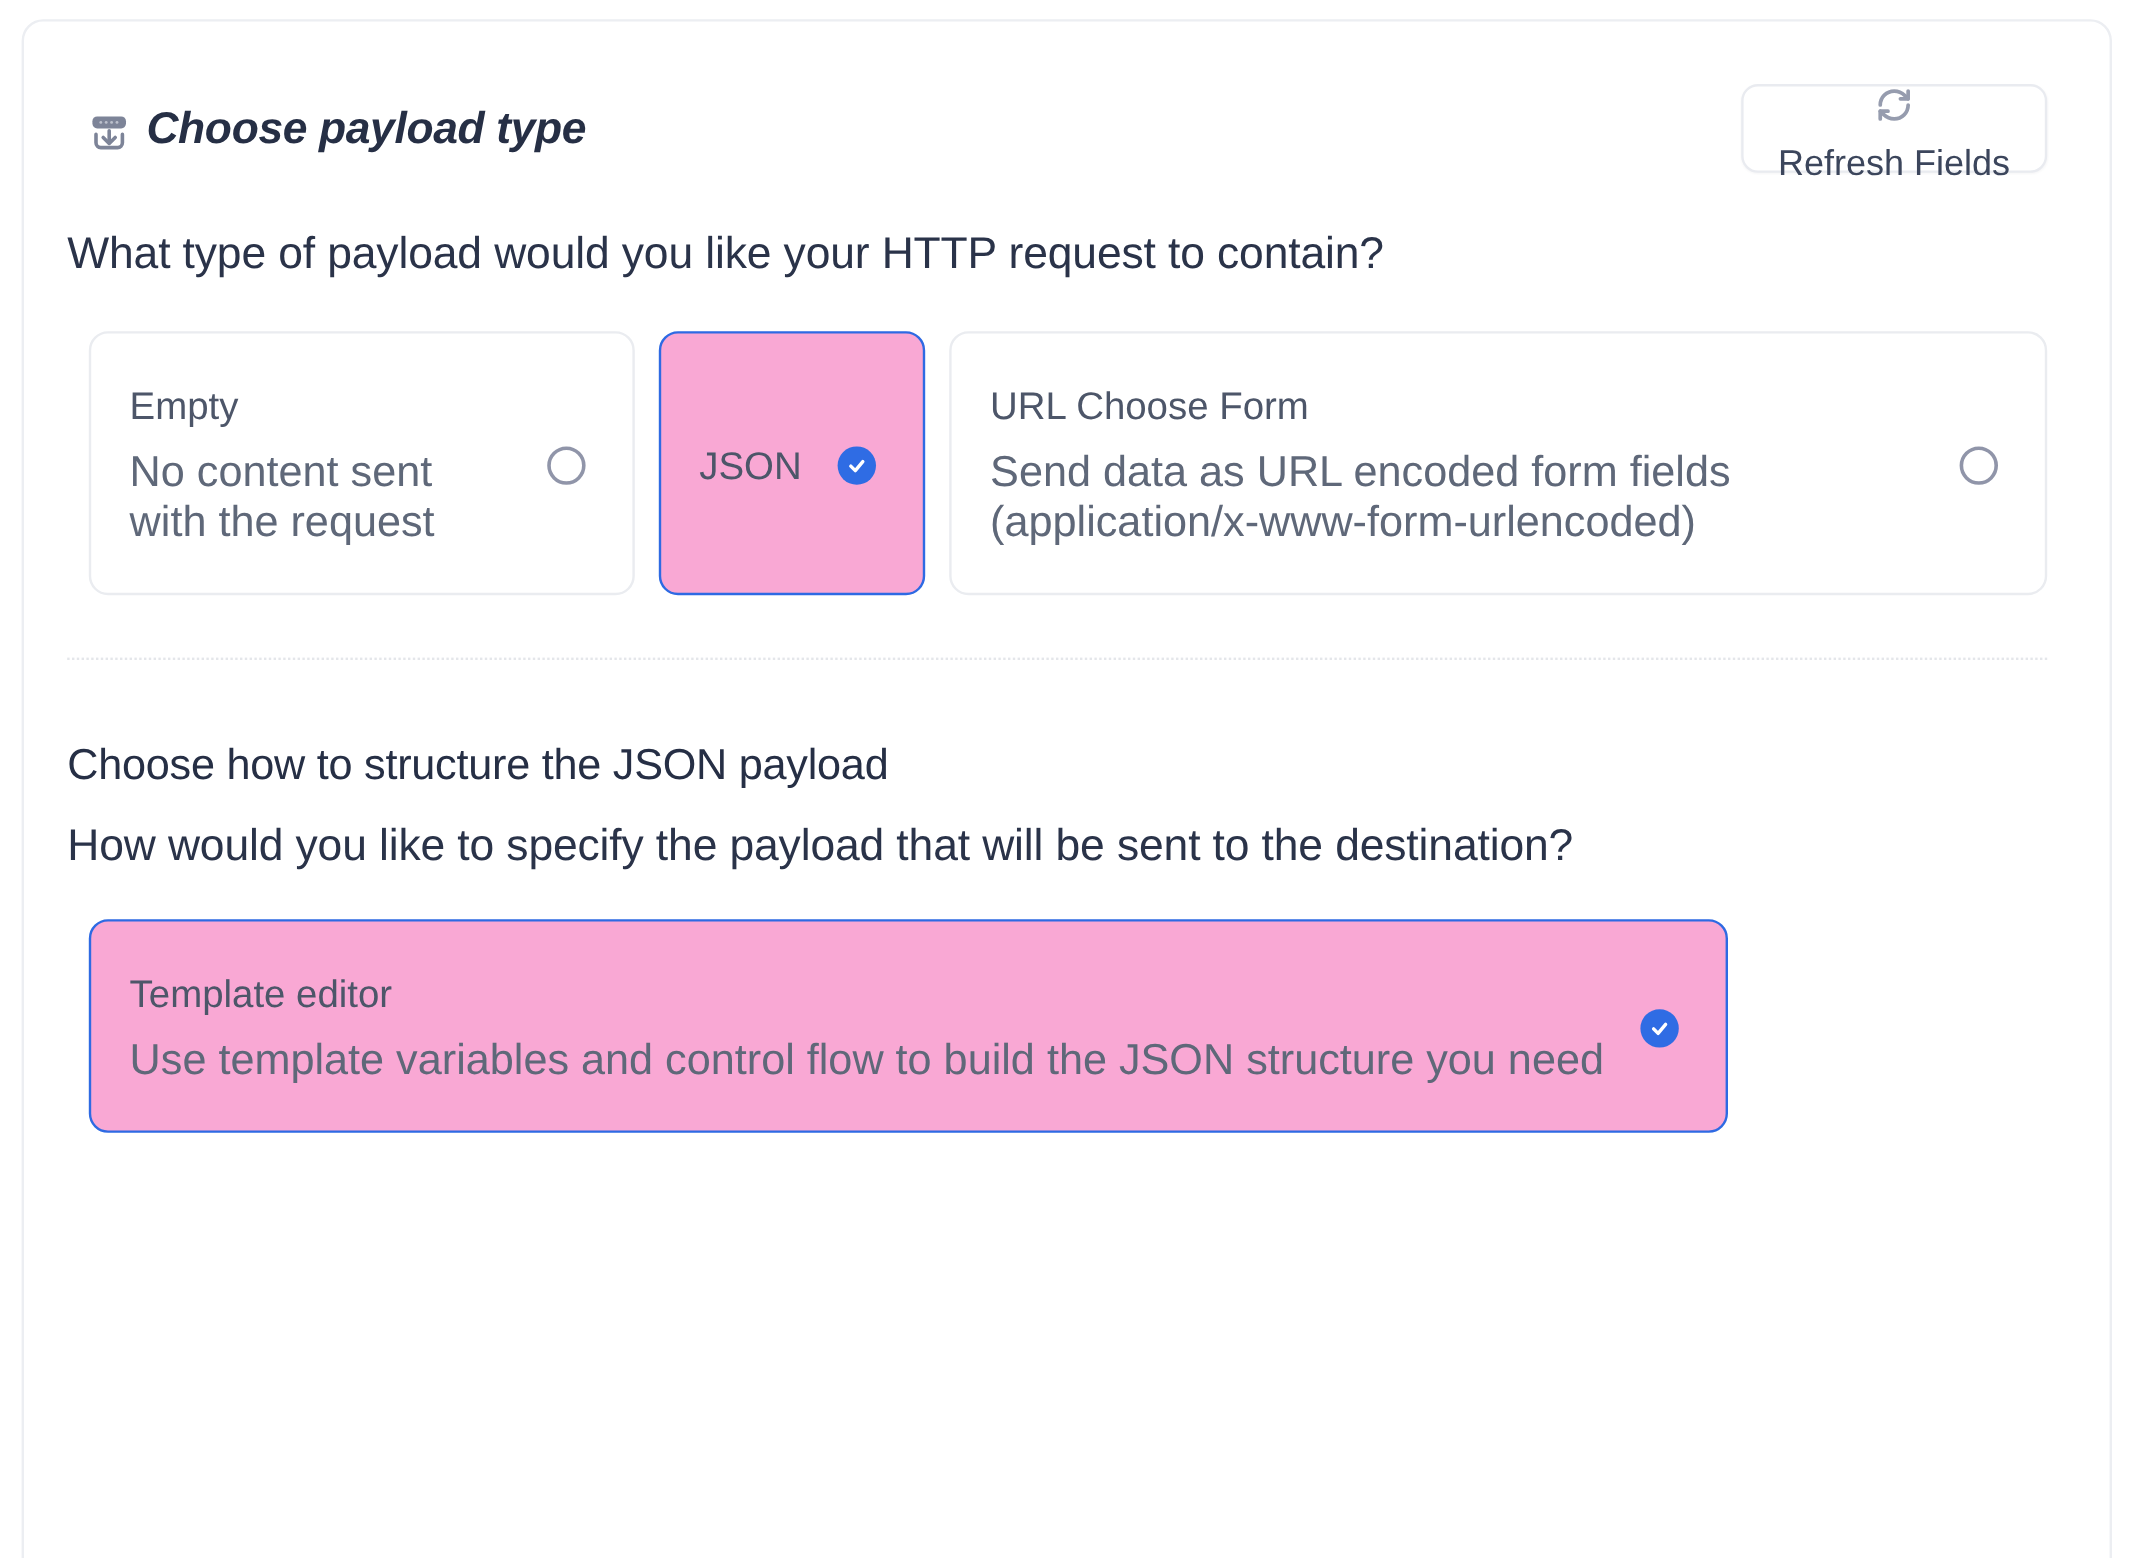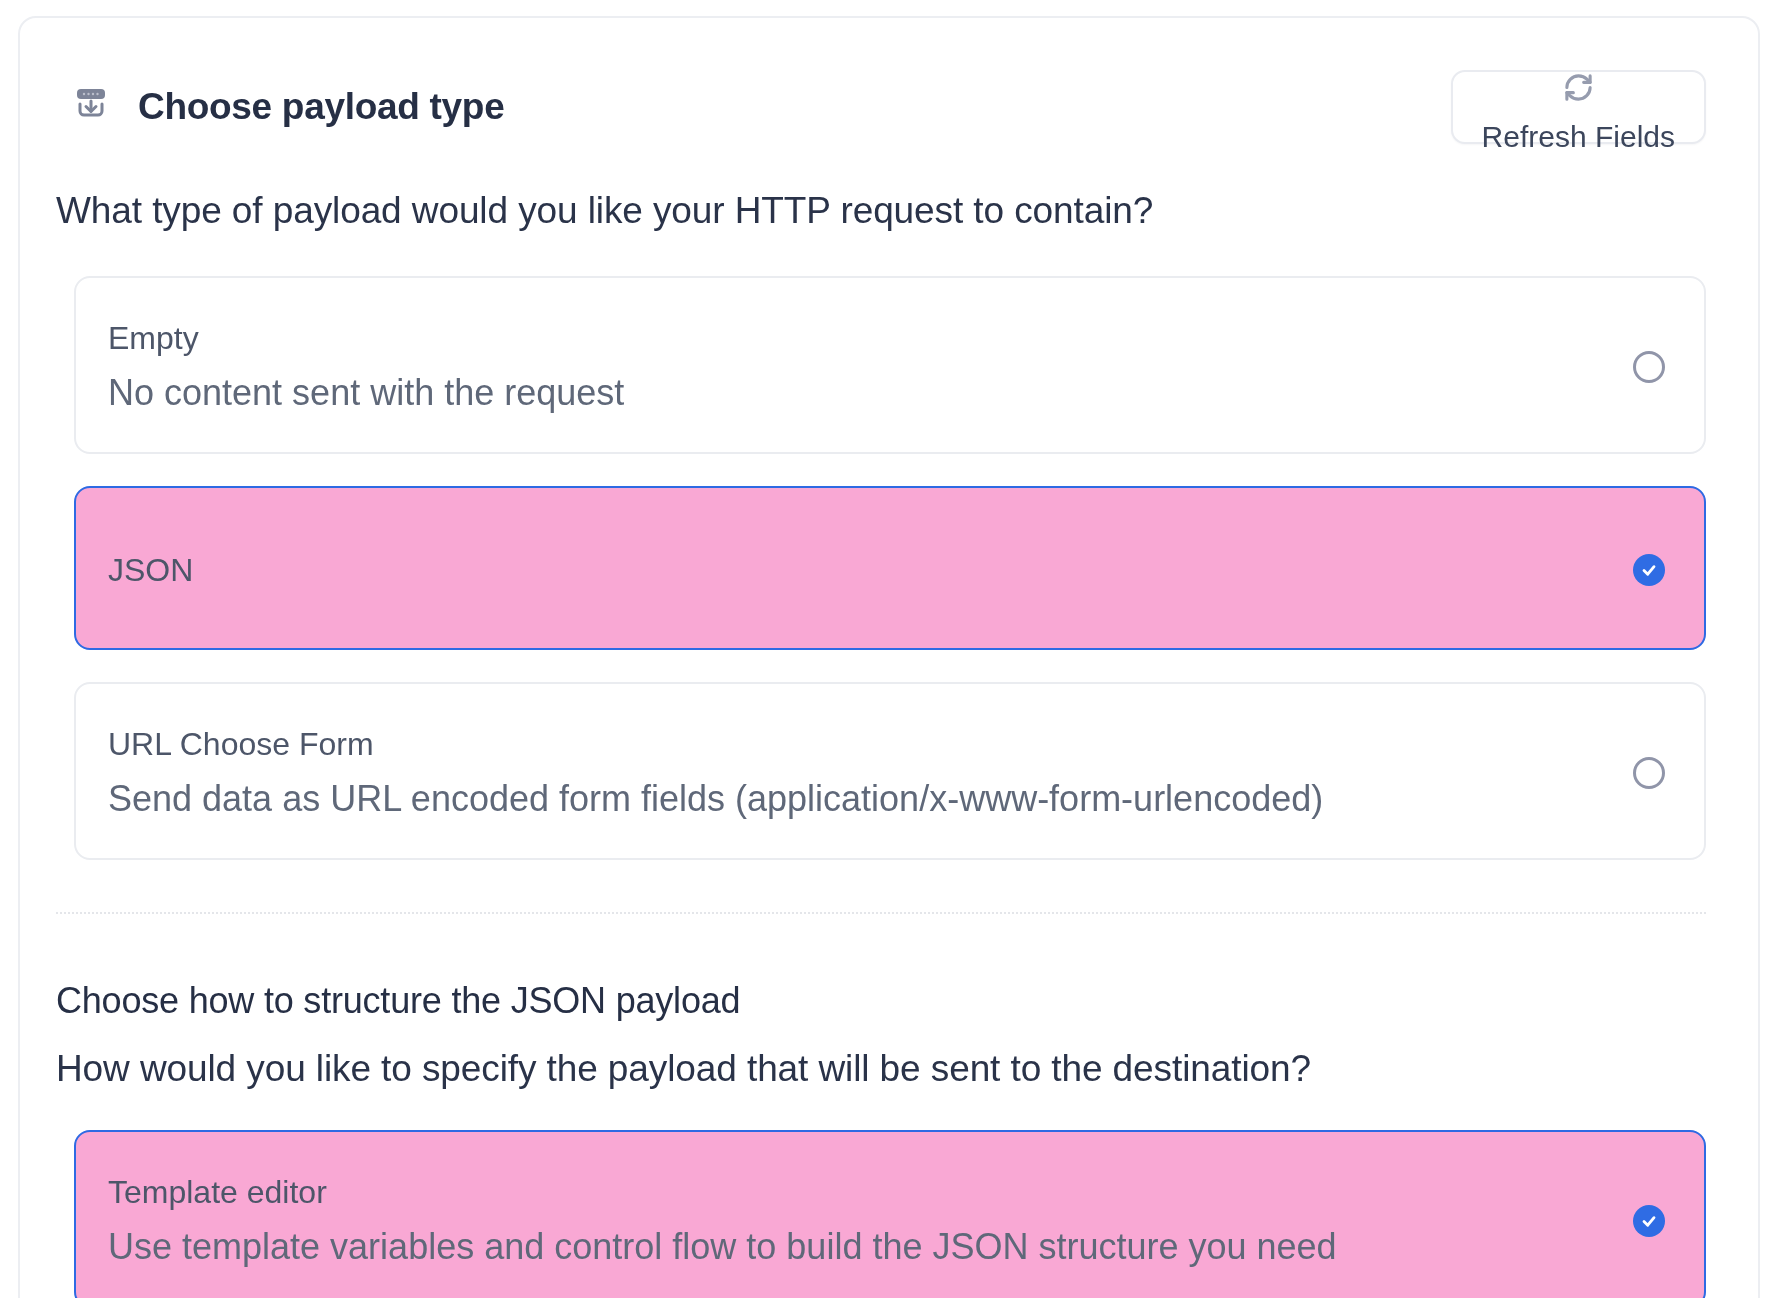--- a/index.html
+++ b/index.html
@@ -16,22 +16,23 @@
     background: #ffffff;
     border: 2px solid #eceef2;
     border-radius: 18px;
     padding: 52px 52px 0 36px;
   }
   
   .header-row {
     display: flex; align-items: center; justify-content: space-between;
   }
   .header-left {
-    display: flex; align-items: flex-start; gap: 30px;
+    display: flex; align-items: flex-end; gap: 14px;
     margin-left: 18px;
+    font-style: italic;
   }
   .payload-icon svg { display: block; }
   .page-title {
     font-size: 37px; font-weight: 600; color: #262f45;
     letter-spacing: -0.3px;
   }
   .refresh-btn {
     display: flex; align-items: center; gap: 17px;
     height: 74px; padding: 0 29px;
     background: #ffffff;
@@ -52,21 +53,21 @@
   }
   .section-heading {
     margin-top: 66px;
     font-size: 36px; font-weight: 500; color: #262f45;
     letter-spacing: -0.2px;
   }
   .question-2 { margin-top: 26px; }
   
   .options-group {
     margin-left: 18px; margin-top: 44px;
-    display: flex; flex-direction: column; gap: 32px;
+    display: flex; flex-direction: row; gap: 20px;
   }
   .option-card {
     display: flex; align-items: center; justify-content: space-between;
     gap: 30px;
     border: 2px solid #eaecf0;
     border-radius: 16px;
     background: #ffffff;
     padding: 42px 36px 38px 32px;
     min-height: 164px;
     cursor: pointer;

